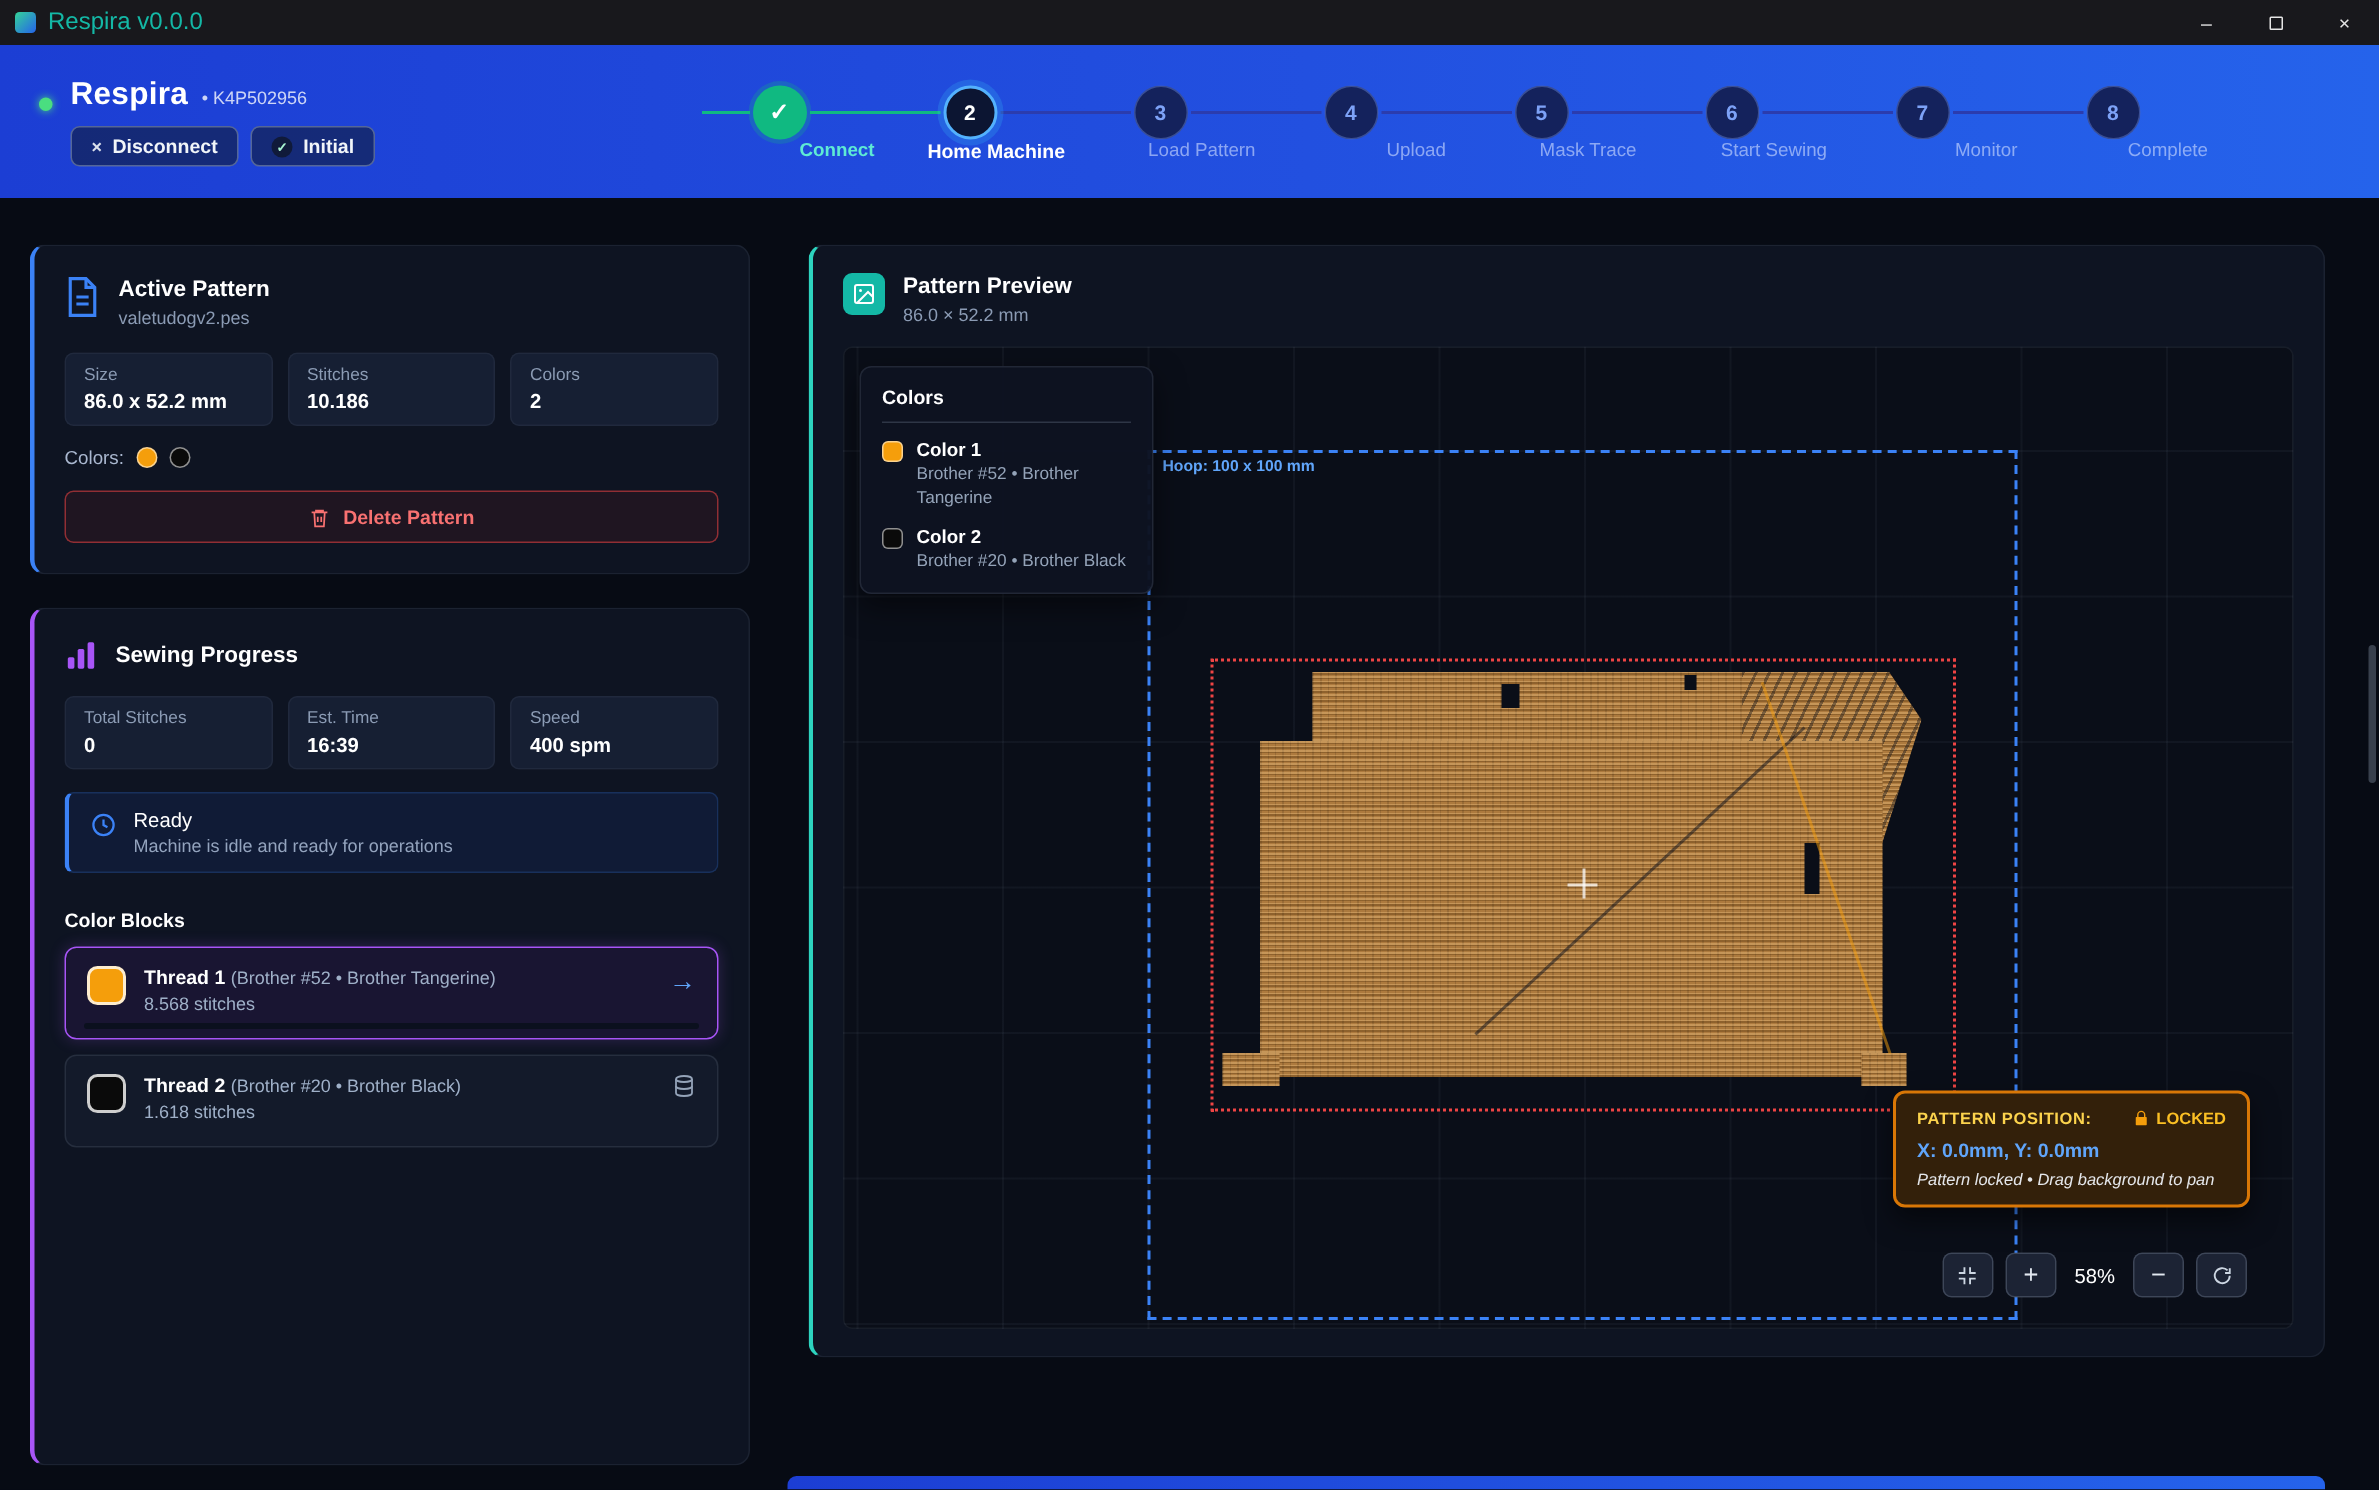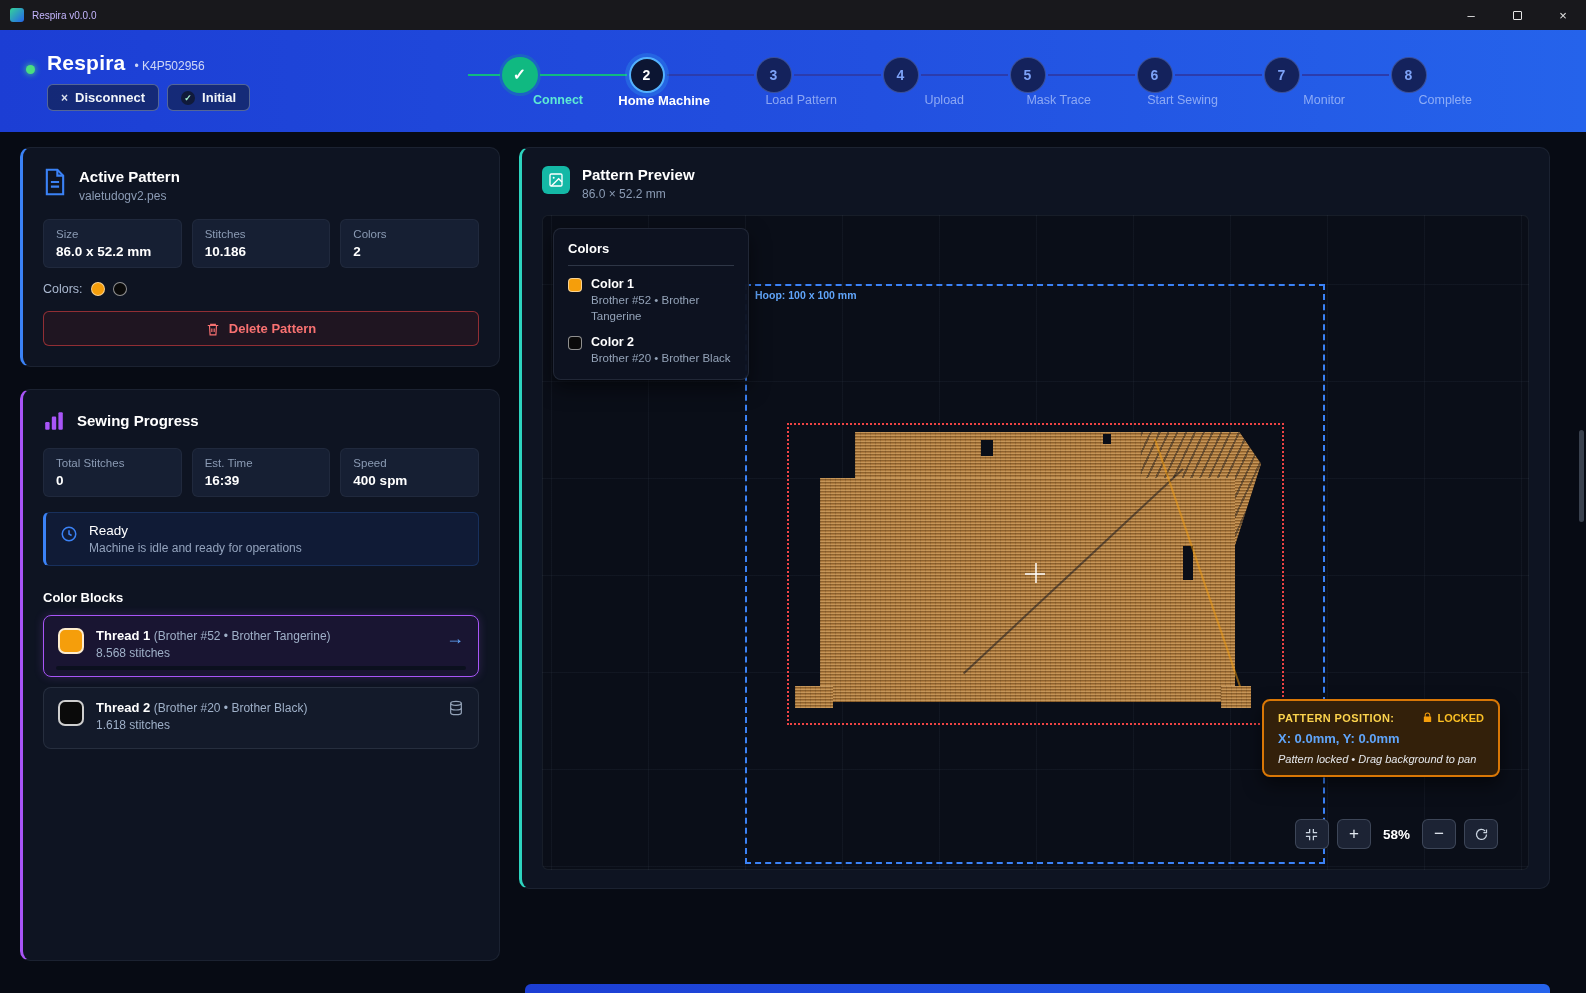--- a/index.html
+++ b/index.html
@@ -2,21 +2,21 @@
 <html><head>
 <meta charset="utf-8">
 <style>
   *{margin:0;padding:0;box-sizing:border-box}
   html,body{width:1586px;height:993px;overflow:hidden}
   body{position:relative;background:#070b14;font-family:"Liberation Sans",sans-serif;color:#e2e8f0;-webkit-font-smoothing:antialiased}
 
   
   .titlebar{height:30px;background:#18181c;display:flex;align-items:center;padding-left:10px;gap:8px}
   .app-ico{width:14px;height:14px;border-radius:3px;background:linear-gradient(135deg,#34d399,#2563eb)}
-  .titlebar .ttl{font-size:10px;color:#c4b5fd}
+  .titlebar .ttl{font-size:16px;color:#14b8a6}
   .win-btns{margin-left:auto;display:flex;height:30px}
   .win-btn{width:46px;height:30px;display:flex;align-items:center;justify-content:center;color:#e5e5e5;font-size:13px;cursor:default}
   .win-btn .sq{width:9px;height:9px;border:1.2px solid #e5e5e5;border-radius:1px;display:inline-block}
 
   
   .header{height:102px;background:linear-gradient(90deg,#1c3ed4 0%,#2250e0 55%,#2563eb 100%);display:flex;align-items:center;padding:0 44px 0 26px}
   .brand-wrap{display:flex;align-items:flex-start;gap:12px;min-width:330px}
   .status-dot{width:9px;height:9px;border-radius:50%;background:#4ade80;box-shadow:0 0 6px #4ade80;margin-top:14px}
   .brand-line{display:flex;align-items:baseline;gap:9px}
   .brand{font-size:21px;font-weight:bold;color:#fff;letter-spacing:.2px}
@@ -34,21 +34,21 @@
   .step.active .circle{background:#0c1532;border:2px solid #53b1fd;color:#fff;box-shadow:0 0 0 4px rgba(56,189,248,.22)}
   .step.complete .circle{background:#10b981;color:#fff;font-size:16px;box-shadow:0 0 0 3px rgba(16,185,129,.25)}
   .slabel{margin-top:0;text-align:right;font-size:12.5px;color:rgba(205,220,255,.62)}
   .step.active .slabel{color:#fff;font-weight:bold;font-size:13px}
   .step.complete .slabel{color:#5eead4;font-weight:bold}
   .step:not(:first-child)::before{content:"";position:absolute;top:17px;right:calc(50% + 20px);width:calc(100% - 40px);height:2.5px;background:#2b3cae;z-index:1}
   .step.line-green:not(:first-child)::before{background:#10b981}
   .step.lead::after{content:"";position:absolute;top:17px;right:calc(50% + 20px);width:32px;height:2.5px;background:#10b981;z-index:1}
 
   
-  .content{position:absolute;top:132px;left:0;right:0;bottom:0;padding:15px 36px 0 20px;display:flex;gap:19px}
+  .content{position:absolute;top:132px;left:0;right:0;bottom:0;padding:31px 36px 0 20px;display:flex;gap:39px}
   .left-col{width:480px;flex-shrink:0}
   .card{background:#0e1422;border:1px solid rgba(148,163,184,.10);border-radius:10px}
   .card1{border-left:3px solid #3b82f6;padding:20px}
   .card2{border-left:3px solid #a855f7;padding:20px;margin-top:22px;height:572px}
   .card-head{display:flex;align-items:flex-start;gap:12px}
   .card-title{font-size:15px;font-weight:bold;color:#fff}
   .card-sub{font-size:12px;color:#8b9bb4;margin-top:4px}
   .stats-row{display:flex;gap:10px;margin-top:16px}
   .stat-box{flex:1;background:#161f33;border:1px solid rgba(148,163,184,.08);border-radius:6px;padding:8px 12px}
   .stat-label{font-size:11.5px;color:#8b9bb4}
@@ -103,30 +103,30 @@
   .ch-h{position:absolute;left:482px;top:357px;width:20px;height:1.5px;background:rgba(255,255,255,.75)}
   .ch-v{position:absolute;left:492px;top:347px;width:1.5px;height:20px;background:rgba(255,255,255,.75)}
 
   .legend{position:absolute;left:10px;top:12px;width:196px;background:rgba(13,19,33,.97);border:1px solid rgba(148,163,184,.15);border-radius:8px;padding:12px 14px;box-shadow:0 8px 20px rgba(0,0,0,.5)}
   .legend-title{font-size:13px;font-weight:bold;color:#fff;border-bottom:1px solid rgba(148,163,184,.25);padding-bottom:9px}
   .legend-item{display:flex;gap:9px;margin-top:11px}
   .lg-swatch{width:14px;height:14px;border-radius:4px;border:1.5px solid rgba(255,255,255,.55);flex-shrink:0;margin-top:1px}
   .lg-name{font-size:12.5px;font-weight:bold;color:#fff}
   .lg-detail{font-size:11.5px;color:#94a3b8;line-height:1.35;margin-top:2px}
 
-  .pos-overlay{position:absolute;right:28px;bottom:92px;width:238px;background:#33200a;border:2px solid #d97706;border-radius:8px;padding:10px 14px;box-shadow:0 8px 18px rgba(0,0,0,.5)}
+  .pos-overlay{position:absolute;right:28px;bottom:80px;width:238px;background:#33200a;border:2px solid #d97706;border-radius:8px;padding:10px 14px;box-shadow:0 8px 18px rgba(0,0,0,.5)}
   .pos-row1{display:flex;justify-content:space-between;align-items:center}
   .pos-label{font-size:11px;font-weight:bold;color:#fcd34d;letter-spacing:.4px}
   .locked-badge{display:flex;align-items:center;gap:5px;font-size:11px;font-weight:800;color:#fbbf24;cursor:pointer}
   .pos-coords{font-size:13px;font-weight:bold;color:#60a5fa;margin-top:7px}
   .pos-hint{font-size:11px;font-style:italic;color:#e5e7eb;margin-top:7px}
 
   .zoom-ctrls{position:absolute;right:30px;bottom:20px;display:flex;gap:8px;align-items:center}
   .z-btn{width:34px;height:30px;background:#1c2334;border:1px solid rgba(148,163,184,.28);border-radius:6px;color:#e2e8f0;display:flex;align-items:center;justify-content:center;font-size:17px;cursor:pointer}
-  .z-level{font-size:13.5px;font-weight:bold;color:#fff;padding:0 4px}
+  .z-level{font-size:13.5px;font-weight:normal;color:#fff;padding:0 4px}
 
   .bottom-strip{position:absolute;left:525px;right:36px;bottom:0;height:9px;background:linear-gradient(90deg,#1c3ed4,#2563eb);border-radius:6px 6px 0 0}
   .scroll-thumb{position:absolute;right:2px;top:430px;width:5px;height:92px;background:rgba(148,163,184,.35);border-radius:3px;cursor:pointer}
 </style>
 </head>
 <body>
 
 <div class="titlebar">
   <span class="app-ico"></span>
   <span class="ttl">Respira v0.0.0</span>

